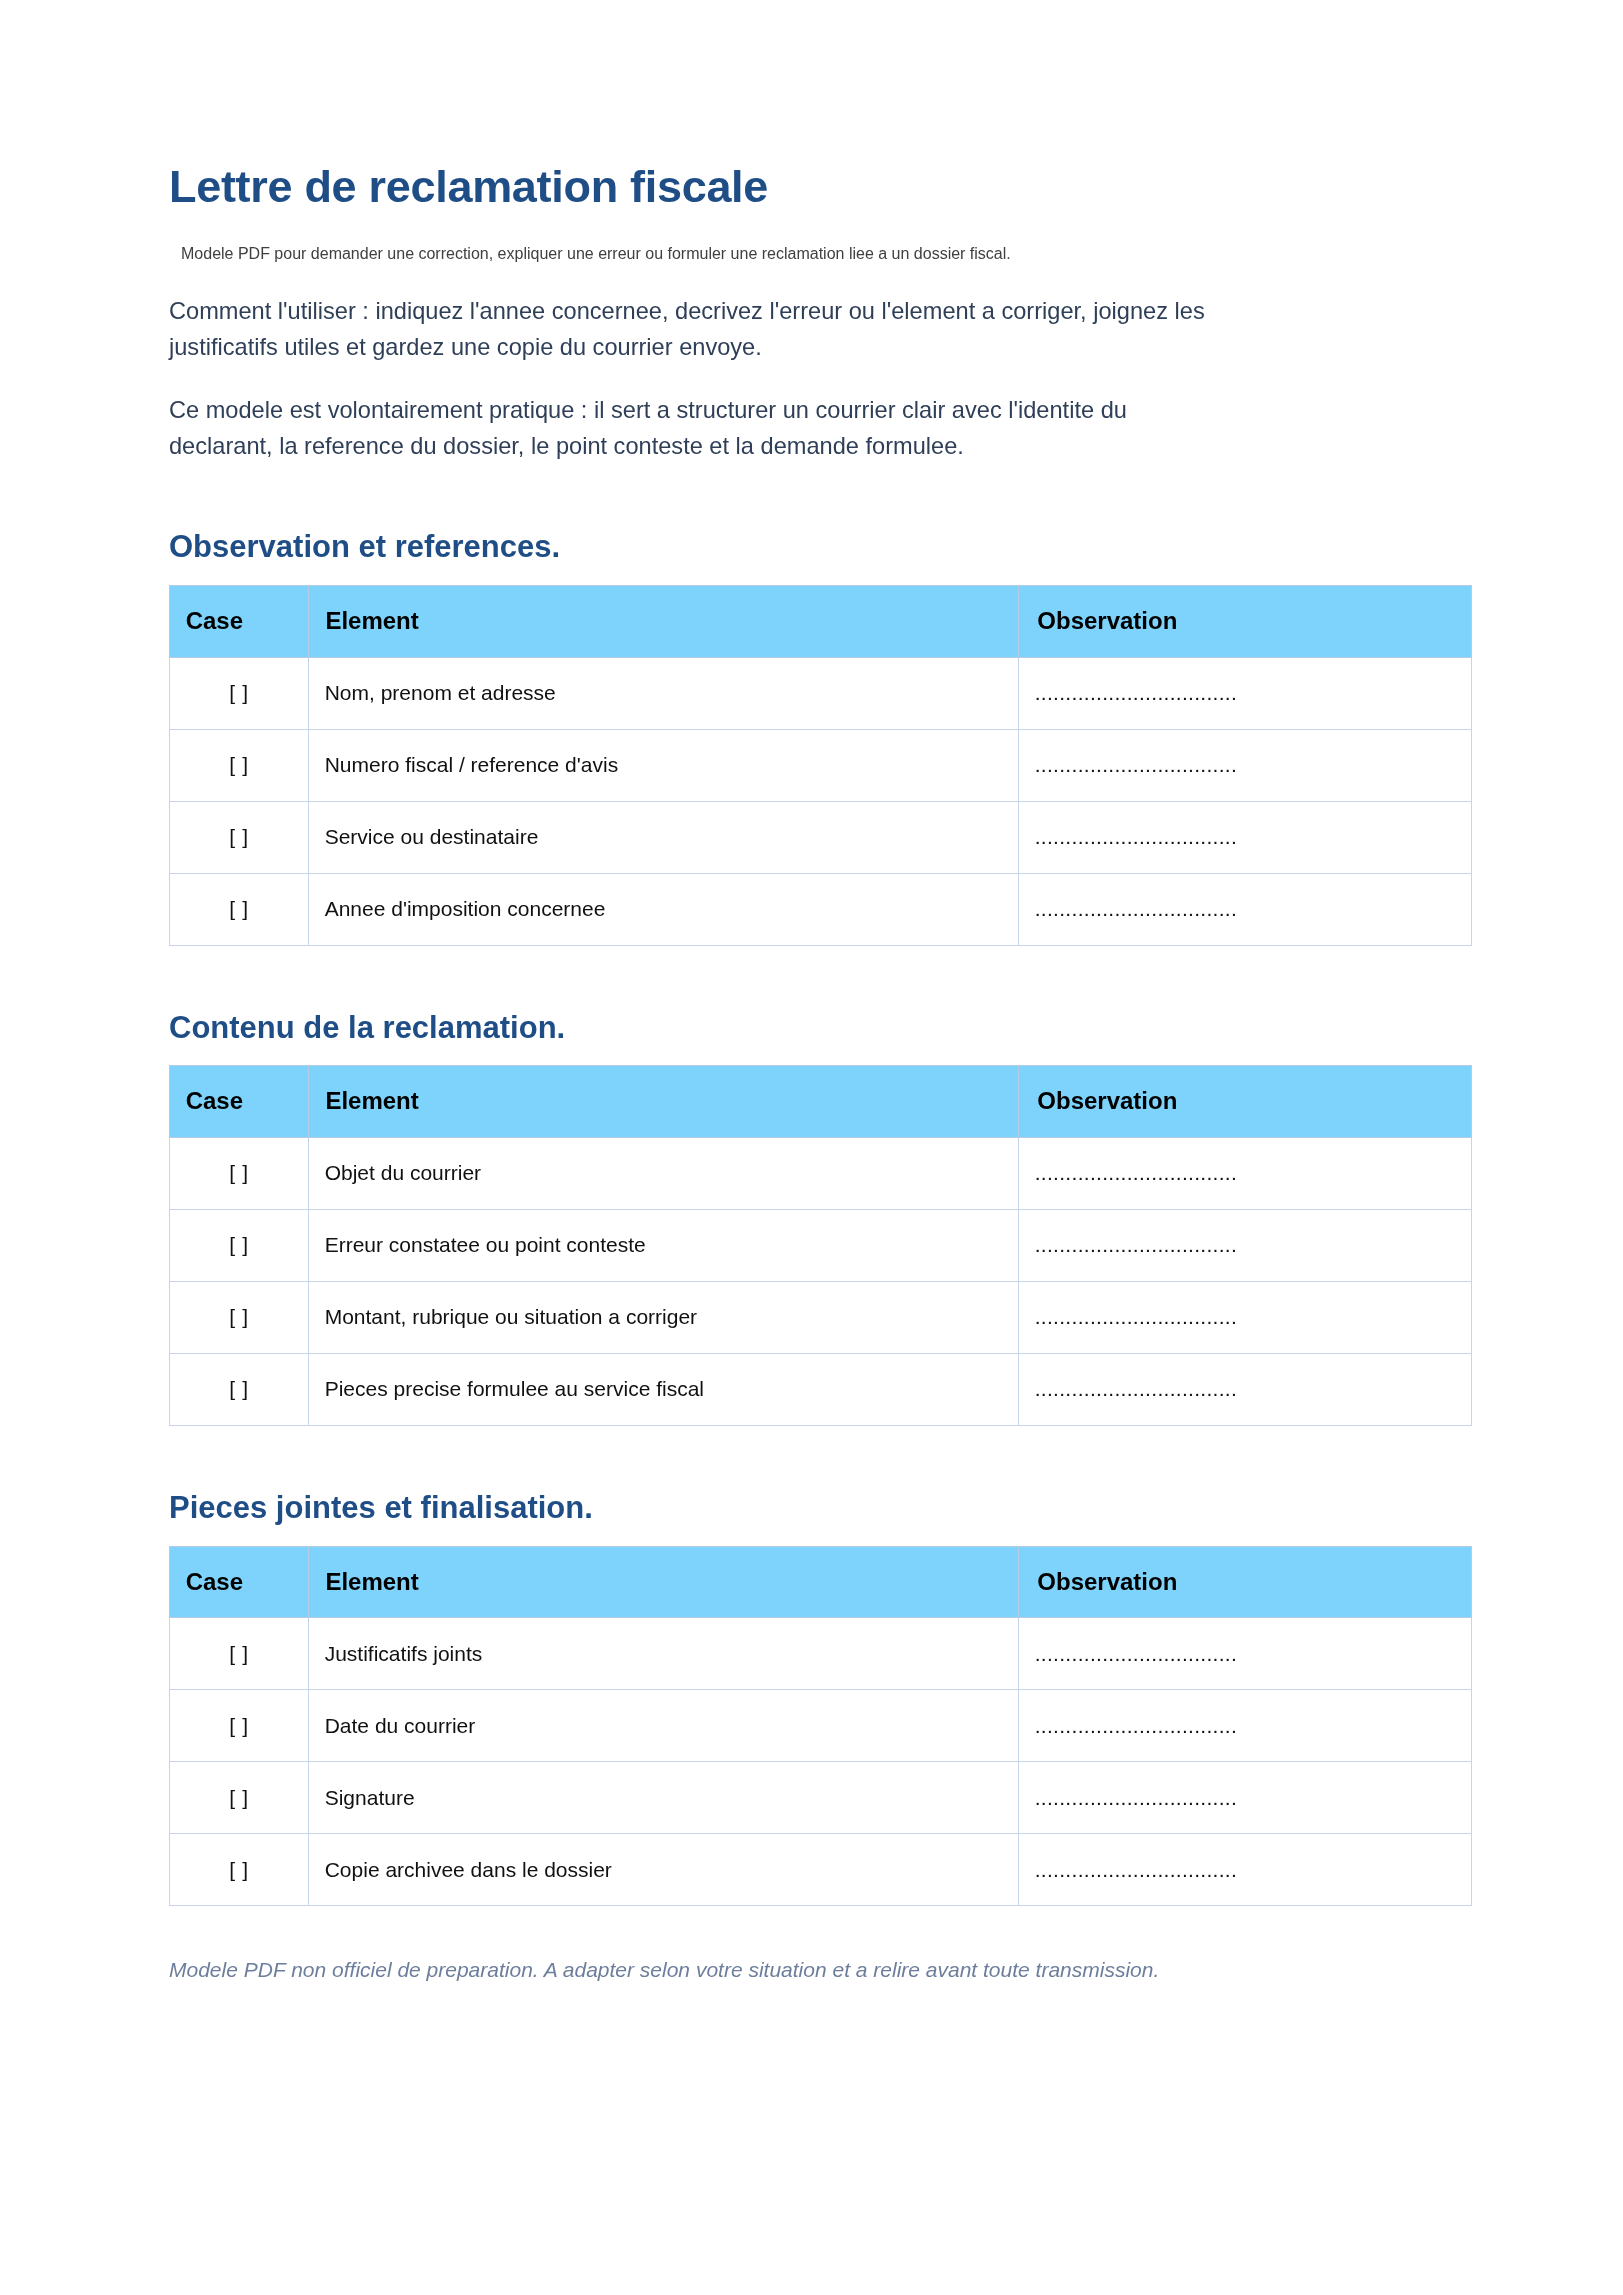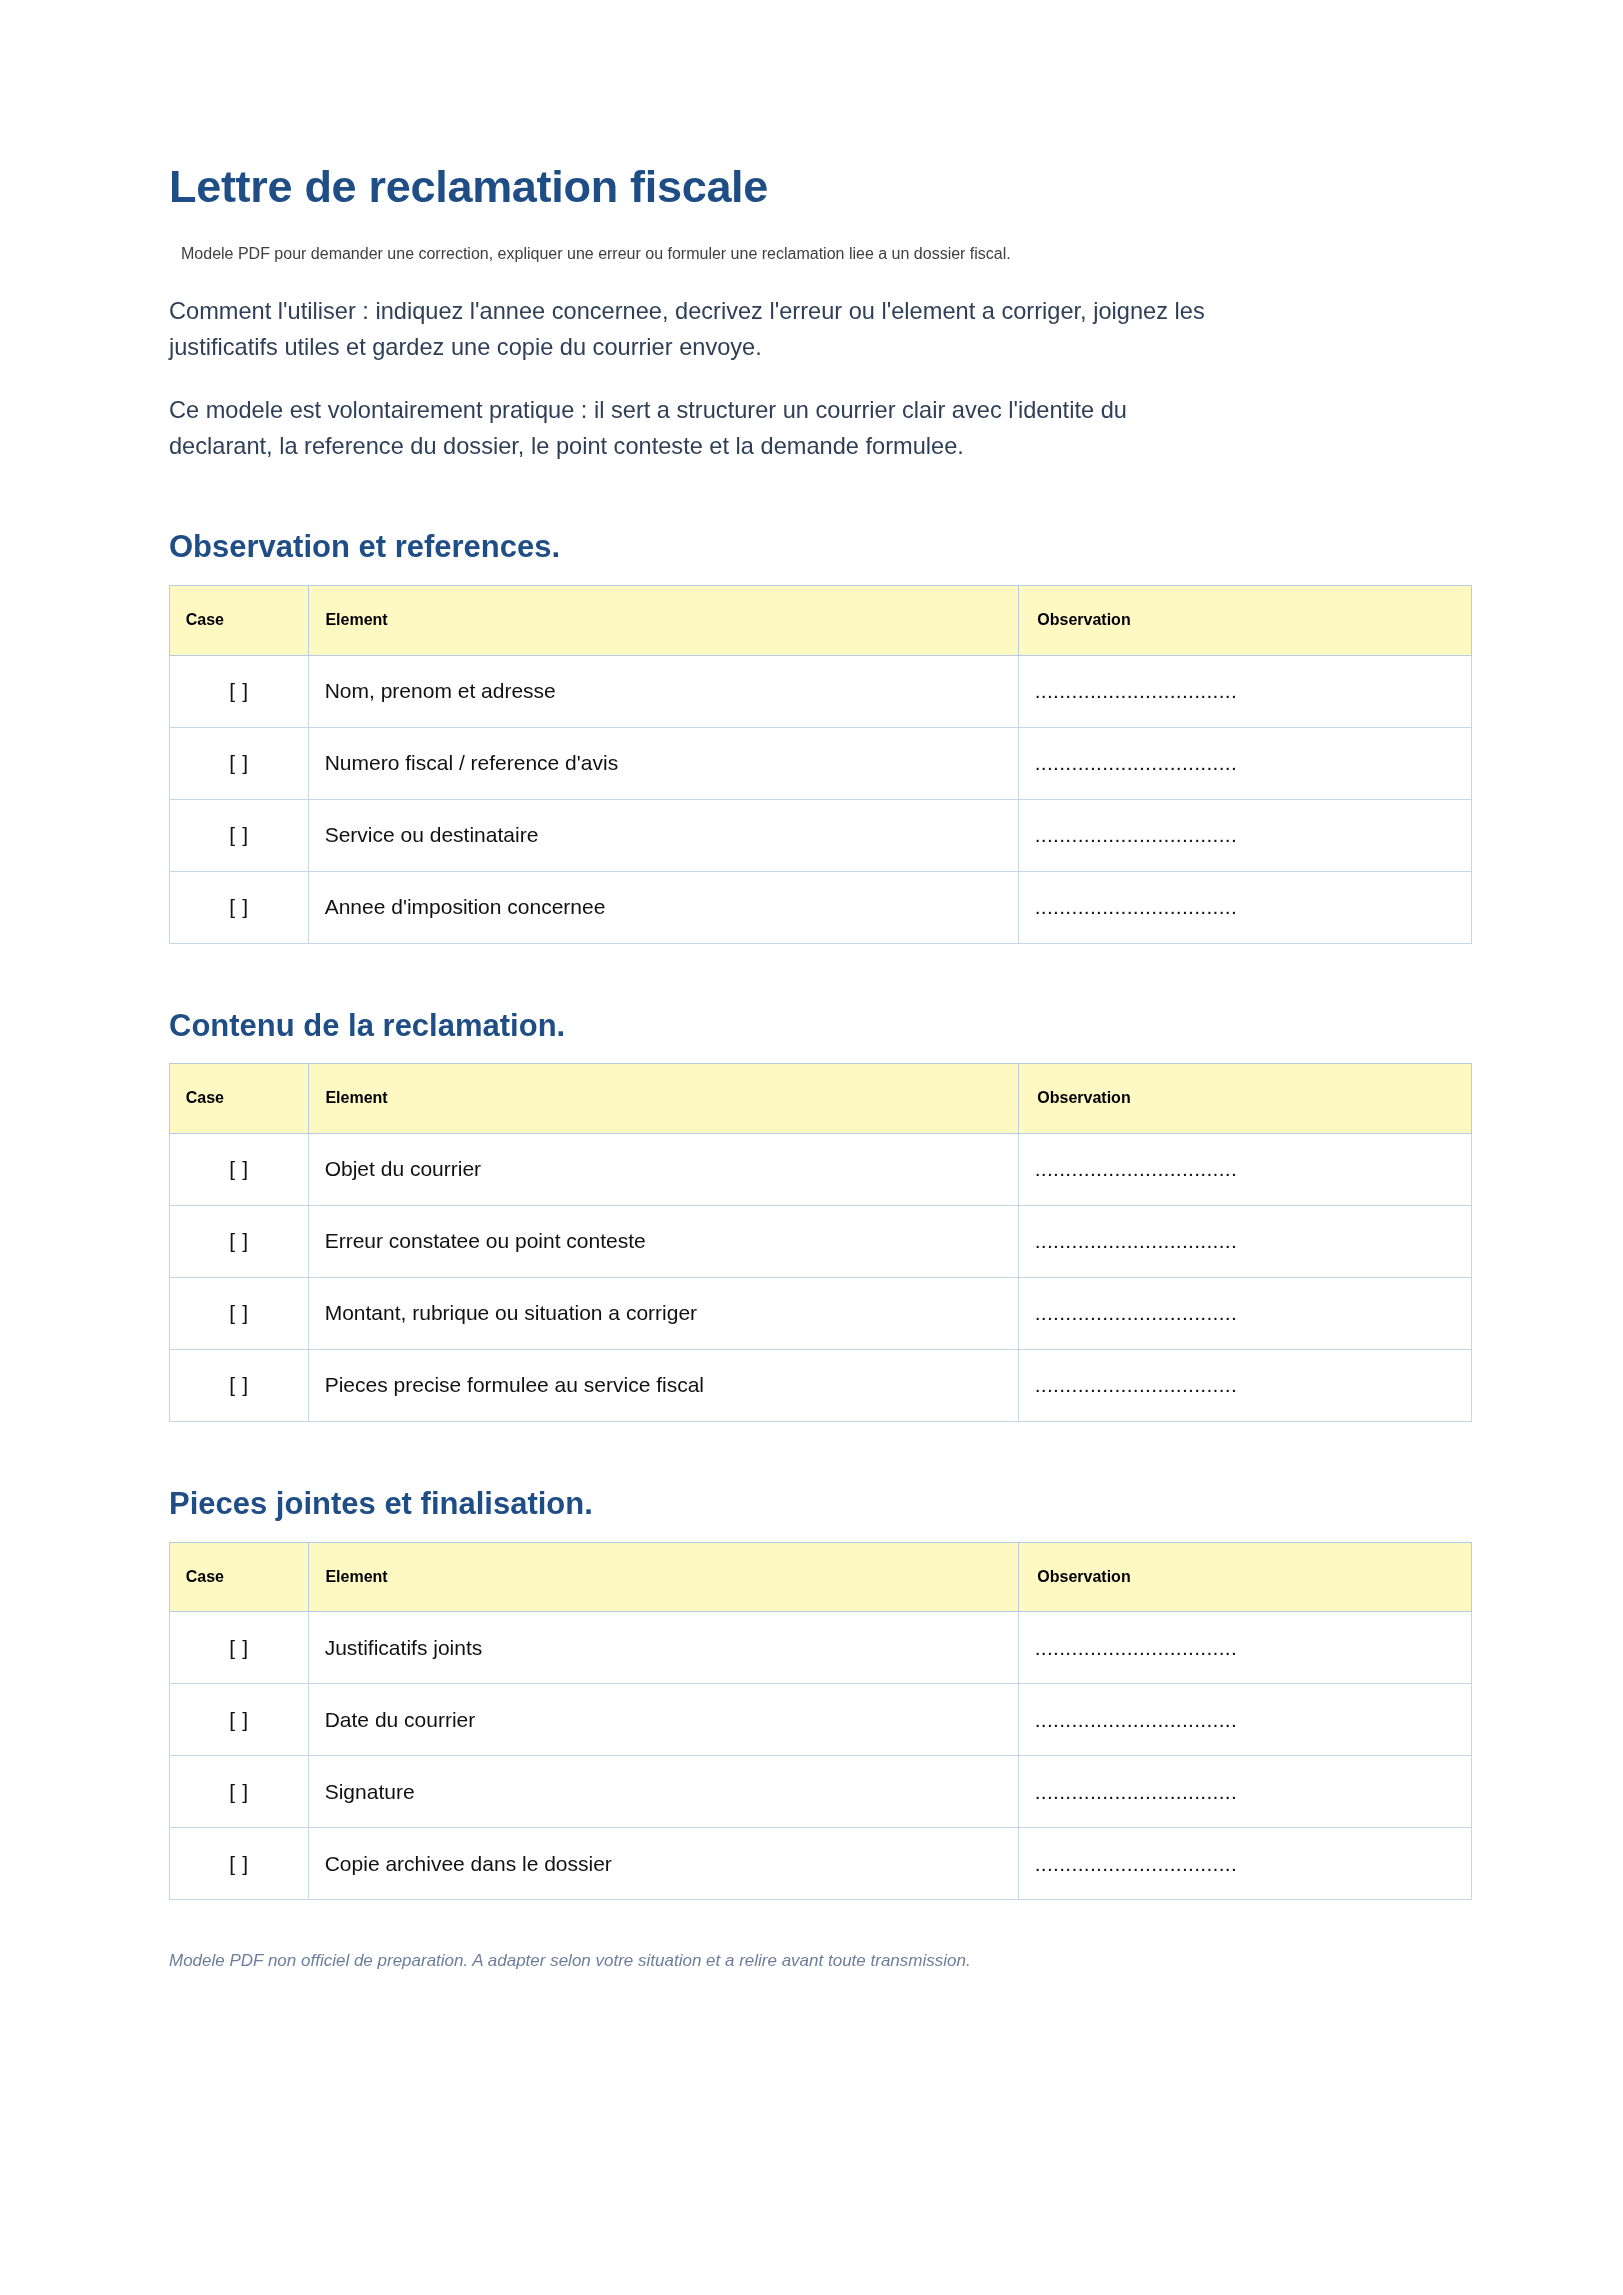--- a/index.html
+++ b/index.html
@@ -64,24 +64,24 @@
     border-collapse: collapse;
     table-layout: fixed;
     border: 0.7px solid #b8cbe4;
     margin: 0;
   }
   table.checklist col.c-case { width: 139px; }
   table.checklist col.c-elem { width: 710px; }
   table.checklist col.c-obs  { width: 453px; }
 
   table.checklist thead th {
-    background: #fef9c3;
+    background: #7dd3fc;
     border: 0.7px solid #b8cbe4;
     color: #000000;
-    font-size: 16px;
+    font-size: 24px;
     font-weight: bold;
     text-align: left;
     padding: 21px 15.7px 21.6px 15.7px;
     height: 26px;
     vertical-align: middle;
   }
   table.checklist thead th.th-case { padding-left: 15.7px; }
   table.checklist thead th.th-elem { padding-left: 16.4px; }
   table.checklist thead th.th-obs  { padding-left: 18.3px; }
 
@@ -109,21 +109,21 @@
     padding-bottom: 18.3px;
     color: #1a1a1a;
     letter-spacing: 0.3px;
     font-size: 19.6px;
     white-space: nowrap;
   }
 
   
   .footer-note {
     margin: 48px 0 0 0;
-    font-size: 17px;
+    font-size: 21px;
     font-style: italic;
     color: #6d7e9c;
     line-height: 1.5;
   }
 </style>
 </head>
 <body>
 
 <div class="page">
 

